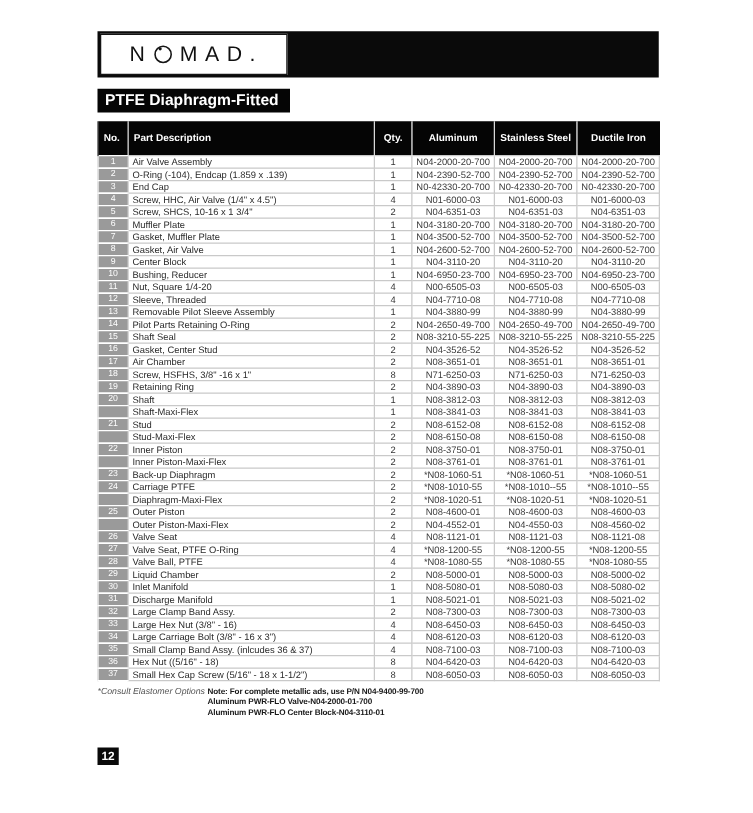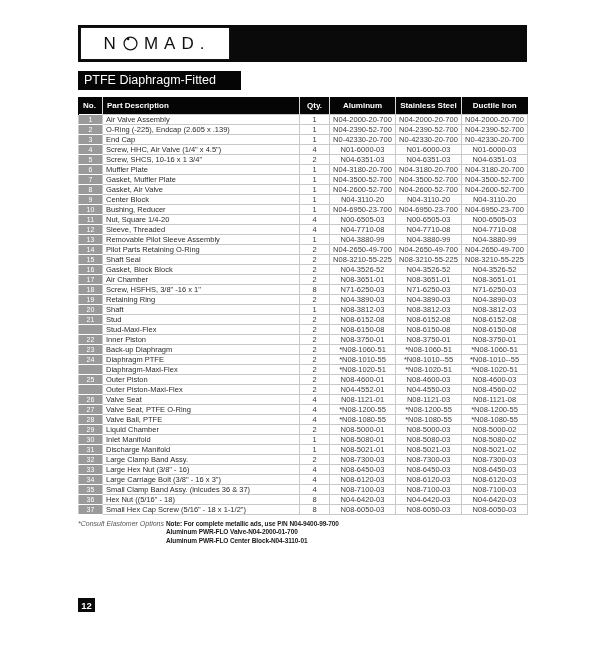--- a/index.html
+++ b/index.html
@@ -20,28 +20,28 @@
     display:flex; align-items:center; justify-content:center; gap:1px;
   }
   .logo-letter { font-size:17px; letter-spacing:6px; color:#101010; font-weight:500; padding-left:4px; }
   .logo-letter.rest { padding-left:0; }
   .logo-o { display:inline-flex; align-items:center; margin:0 4px 0 -1px; }
   .masthead-title { flex:1; display:flex; align-items:center; justify-content:center;
     color:#fff; font-weight:bold; font-size:21px; letter-spacing:0.5px;margin-top:48px; }
 
   
   .section-label { display:inline-block; background:#050505; color:#fff;
-    font-weight:normal; font-size:12.5px; padding:2px 25px 3px 6px; margin-top:9px;text-align:center; }
+    font-weight:bold; font-size:12.5px; padding:2px 9px 3px 6px; margin-top:9px;text-align:center; }
 
   
   table { border-collapse:collapse; table-layout:fixed; width:449px; margin-top:7px; }
   col.c-no { width:24px; } col.c-desc { width:197px; } col.c-qty { width:30px; }
   col.c-al, col.c-ss, col.c-di { width:66px; }
   thead th { background:#050505; color:#fff; font-size:8px; font-weight:bold;
-    height:17px; padding:0 4px; border-left:1px solid #d9d9d9; }
+    height:27px; padding:0 4px; border-left:1px solid #d9d9d9; }
   thead th:first-child { border-left:1px solid #050505; }
   th.l { text-align:left; } th.c { text-align:center;margin-top:24px; }
   tbody td { height:10px; font-size:7.5px; line-height:9px; padding:0 3px;
     border:1px solid #c9c9c9; white-space:nowrap; overflow:hidden; }
   td.no { background:#9a9a9a; color:#fff; text-align:center; font-size:7px;
     border-top:1px solid #fff; border-bottom:1px solid #fff; }
   td.desc { text-align:left; color:#2a2a2a; }
   td.qty { text-align:center; color:#333; }
   td.pn { text-align:center; color:#3a3a3a; }
 
@@ -98,21 +98,21 @@
           <tr>
     <td class="no">1</td>
     <td class="desc">Air Valve Assembly</td>
     <td class="qty">1</td>
     <td class="pn">N04-2000-20-700</td>
     <td class="pn">N04-2000-20-700</td>
     <td class="pn">N04-2000-20-700</td>
   </tr>
           <tr>
     <td class="no">2</td>
-    <td class="desc">O-Ring (-225), Endcap (2.605 x .139)</td>
+    <td class="desc">O-Ring (-104), Endcap (1.859 x .139)</td>
     <td class="qty">1</td>
     <td class="pn">N04-2390-52-700</td>
     <td class="pn">N04-2390-52-700</td>
     <td class="pn">N04-2390-52-700</td>
   </tr>
           <tr>
     <td class="no">3</td>
     <td class="desc">End Cap</td>
     <td class="qty">1</td>
     <td class="pn">N0-42330-20-700</td>
@@ -210,21 +210,21 @@
           <tr>
     <td class="no">15</td>
     <td class="desc">Shaft Seal</td>
     <td class="qty">2</td>
     <td class="pn">N08-3210-55-225</td>
     <td class="pn">N08-3210-55-225</td>
     <td class="pn">N08-3210-55-225</td>
   </tr>
           <tr>
     <td class="no">16</td>
-    <td class="desc">Gasket, Block Block</td>
+    <td class="desc">Gasket, Center Stud</td>
     <td class="qty">2</td>
     <td class="pn">N04-3526-52</td>
     <td class="pn">N04-3526-52</td>
     <td class="pn">N04-3526-52</td>
   </tr>
           <tr>
     <td class="no">17</td>
     <td class="desc">Air Chamber</td>
     <td class="qty">2</td>
     <td class="pn">N08-3651-01</td>
@@ -249,20 +249,28 @@
   </tr>
           <tr>
     <td class="no">20</td>
     <td class="desc">Shaft</td>
     <td class="qty">1</td>
     <td class="pn">N08-3812-03</td>
     <td class="pn">N08-3812-03</td>
     <td class="pn">N08-3812-03</td>
   </tr>
           <tr>
+    <td class="no"></td>
+    <td class="desc">Shaft-Maxi-Flex</td>
+    <td class="qty">1</td>
+    <td class="pn">N08-3841-03</td>
+    <td class="pn">N08-3841-03</td>
+    <td class="pn">N08-3841-03</td>
+  </tr>
+          <tr>
     <td class="no">21</td>
     <td class="desc">Stud</td>
     <td class="qty">2</td>
     <td class="pn">N08-6152-08</td>
     <td class="pn">N08-6152-08</td>
     <td class="pn">N08-6152-08</td>
   </tr>
           <tr>
     <td class="no"></td>
     <td class="desc">Stud-Maxi-Flex</td>
@@ -273,30 +281,38 @@
   </tr>
           <tr>
     <td class="no">22</td>
     <td class="desc">Inner Piston</td>
     <td class="qty">2</td>
     <td class="pn">N08-3750-01</td>
     <td class="pn">N08-3750-01</td>
     <td class="pn">N08-3750-01</td>
   </tr>
           <tr>
+    <td class="no"></td>
+    <td class="desc">Inner Piston-Maxi-Flex</td>
+    <td class="qty">2</td>
+    <td class="pn">N08-3761-01</td>
+    <td class="pn">N08-3761-01</td>
+    <td class="pn">N08-3761-01</td>
+  </tr>
+          <tr>
     <td class="no">23</td>
     <td class="desc">Back-up Diaphragm</td>
     <td class="qty">2</td>
     <td class="pn">*N08-1060-51</td>
     <td class="pn">*N08-1060-51</td>
     <td class="pn">*N08-1060-51</td>
   </tr>
           <tr>
     <td class="no">24</td>
-    <td class="desc">Diaphragm PTFE</td>
+    <td class="desc">Carriage PTFE</td>
     <td class="qty">2</td>
     <td class="pn">*N08-1010-55</td>
     <td class="pn">*N08-1010--55</td>
     <td class="pn">*N08-1010--55</td>
   </tr>
           <tr>
     <td class="no"></td>
     <td class="desc">Diaphragm-Maxi-Flex</td>
     <td class="qty">2</td>
     <td class="pn">*N08-1020-51</td>

